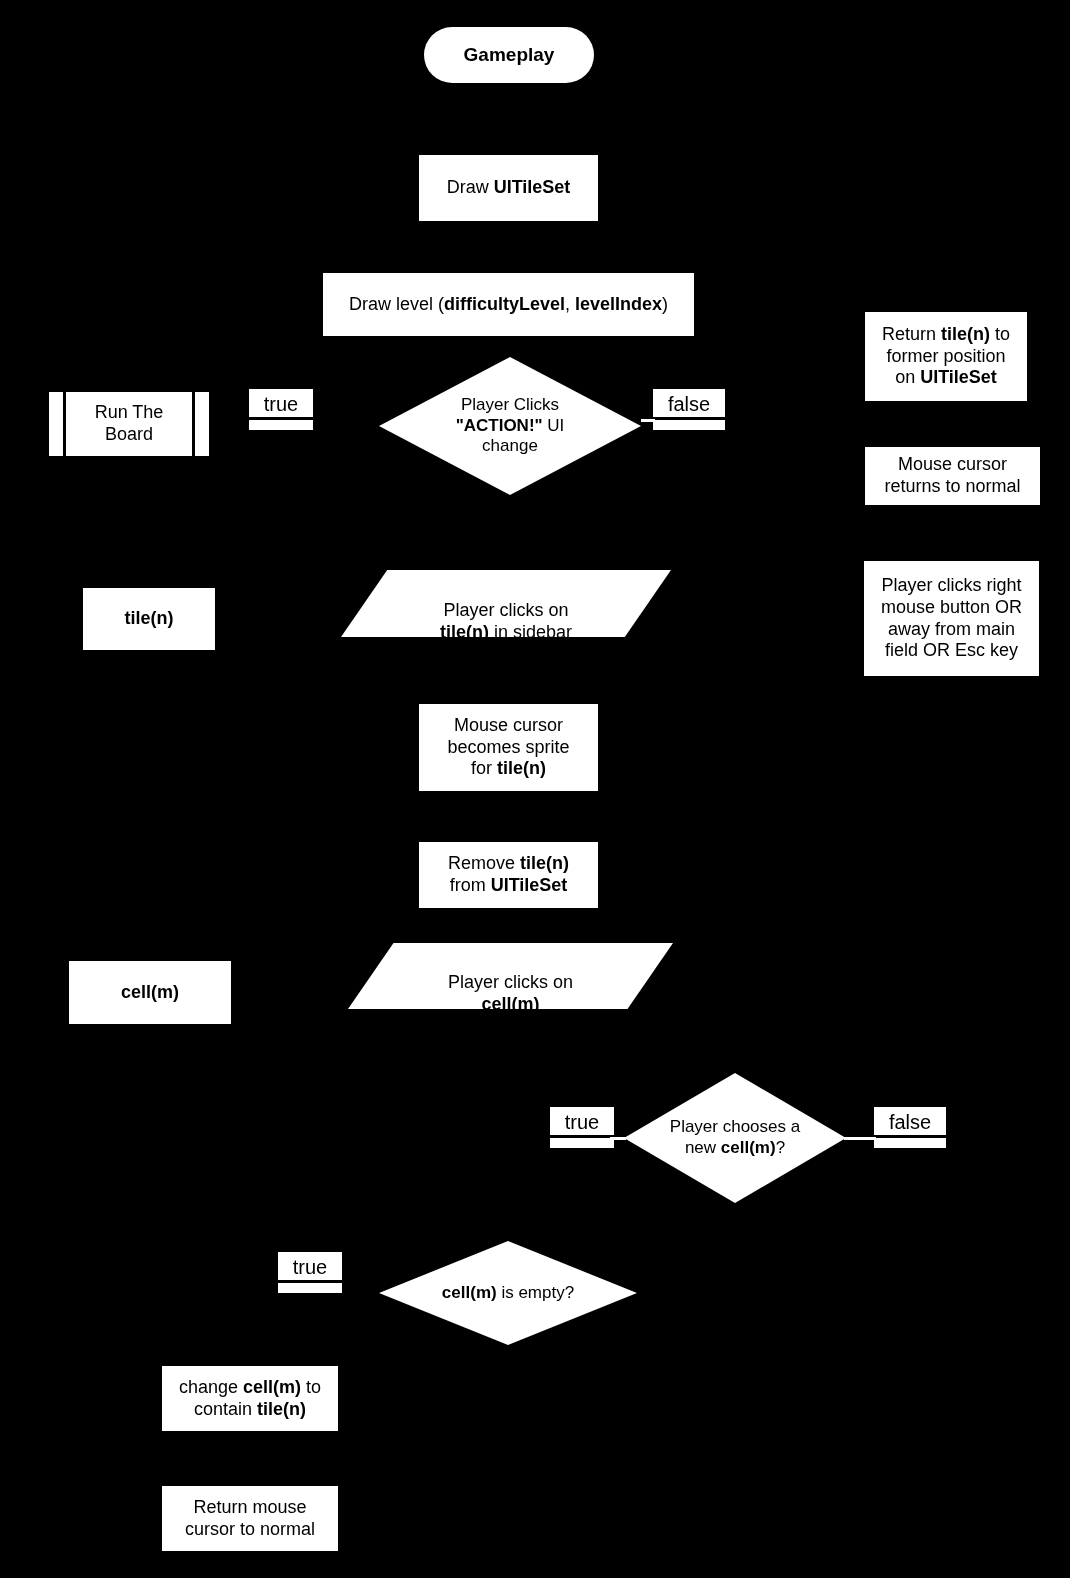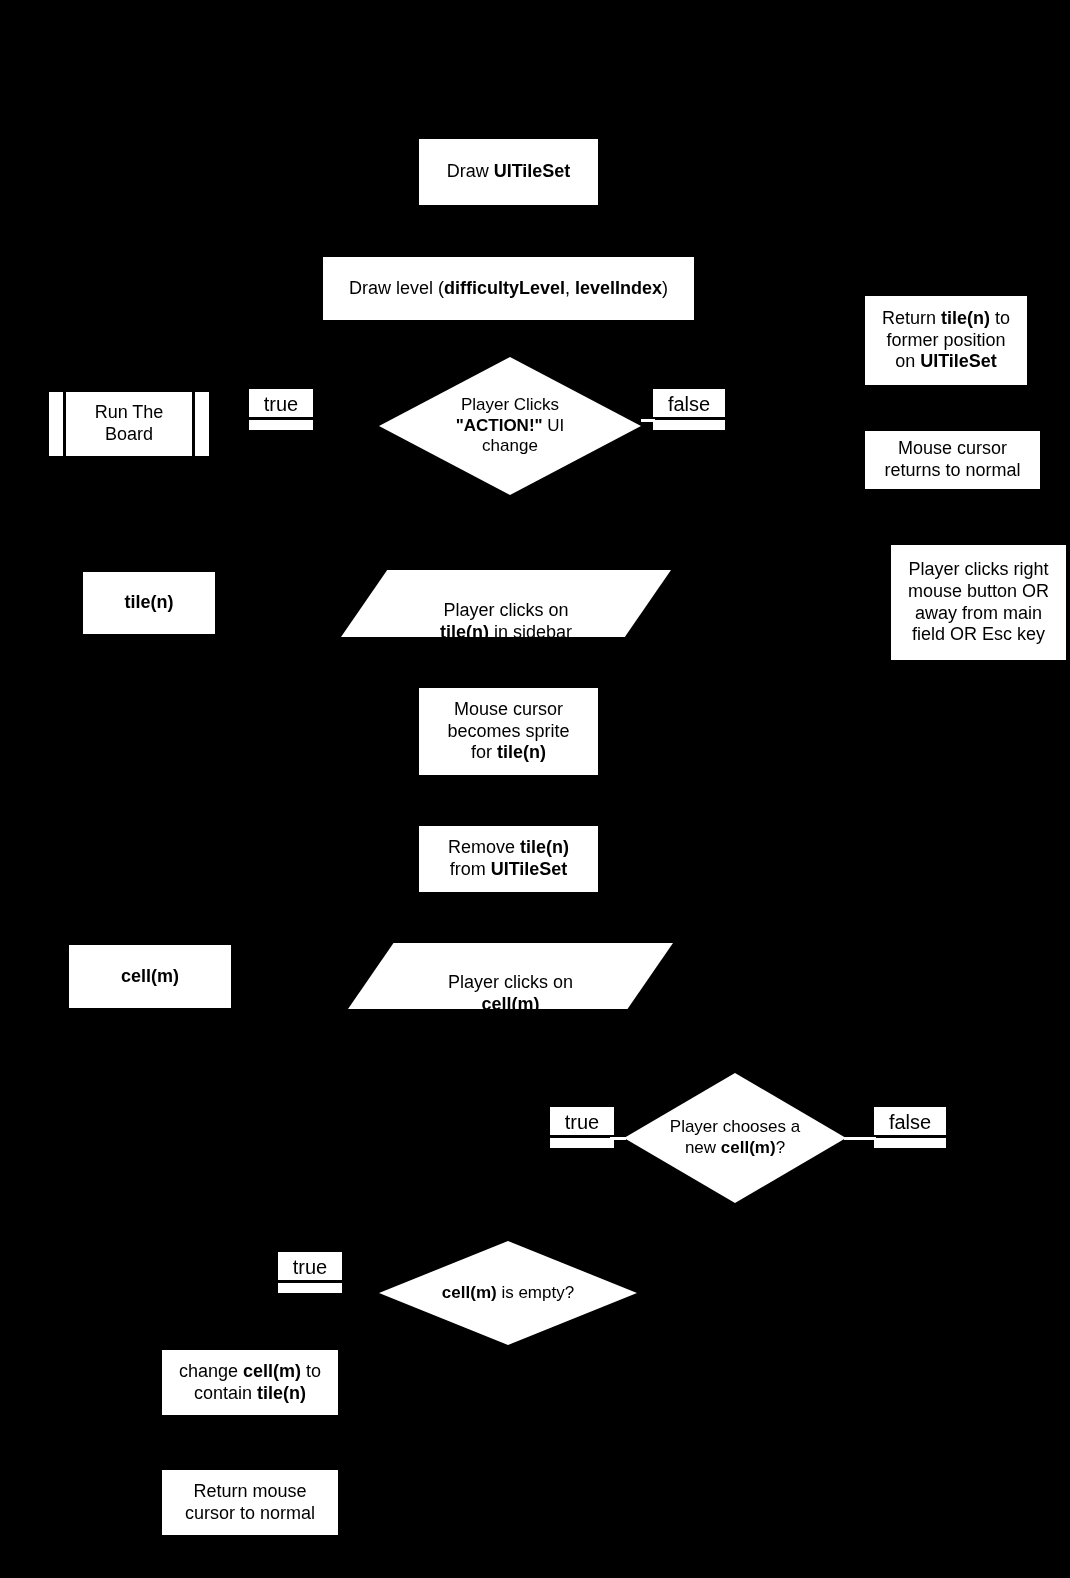--- a/index.html
+++ b/index.html
@@ -34,21 +34,21 @@
   }
 
   
   .terminator {
     border-radius: 999px;
     font-weight: bold;
     font-size: 19px;
   }
 
   
-  .process { font-size: 18px; }
+  .process { font-size: 18px; margin-top: 16px; }
 
   
   .note {
     background: #ffffff;
     font-size: 20px;
     justify-content: flex-start;
     align-items: flex-start;
     clip-path: polygon(0 0, calc(100% - 32px) 0, 100% 32px, 100% 100%, 0 100%);
   }
   .note .txt {
@@ -149,20 +149,23 @@
     background: #ffffff;
   }
 
   b { font-weight: bold; }
 </style>
 </head>
 <body>
 
 <div id="canvas">
 
+  <div class="node terminator" style="left:424px; top:27px; width:170px; height:56px;">
+    <span class="txt">Gameplay</span>
+  </div>
 
 
   <div class="node process" style="left:419px; top:139px; width:179px; height:66px;">
     <span class="txt"><span>Draw </span><b>UITileSet</b></span>
   </div>
 
   <div class="node process" style="left:323px; top:257px; width:371px; height:63px;">
     <span class="txt"><span>Draw level (</span><b>difficultyLevel</b><span>, </span><b>levelIndex</b><span>)</span></span>
   </div>
 
@@ -191,21 +194,21 @@
   </div>
 
   <div class="node process" style="left:865px; top:296px; width:162px; height:89px;">
     <span class="txt"><span>Return </span><b>tile(n)</b><span> to</span><br><span>former position</span><br><span>on  </span><b>UITileSet</b></span>
   </div>
 
   <div class="node process" style="left:865px; top:431px; width:175px; height:58px;">
     <span class="txt"><span>Mouse cursor</span><br><span>returns to normal</span></span>
   </div>
 
-  <div class="node process" style="left:891px; top:545px; width:175px; height:115px;">
+  <div class="node process" style="left:864px; top:545px; width:175px; height:115px;">
     <span class="txt"><span>Player clicks right</span><br><span>mouse button OR</span><br><span>away from main</span><br><span>field OR Esc key</span></span>
   </div>
 
   <div class="node process" style="left:83px; top:572px; width:132px; height:62px; font-weight:bold;">
     <span class="txt">tile(n)</span>
   </div>
 
   <div class="node parallelogram" style="left:341px; top:570px; width:330px; height:67px;">
     <span class="shape"></span>
     <span class="txt"><span>Player clicks on</span><br><b>tile(n)</b><span> in sidebar</span></span>

